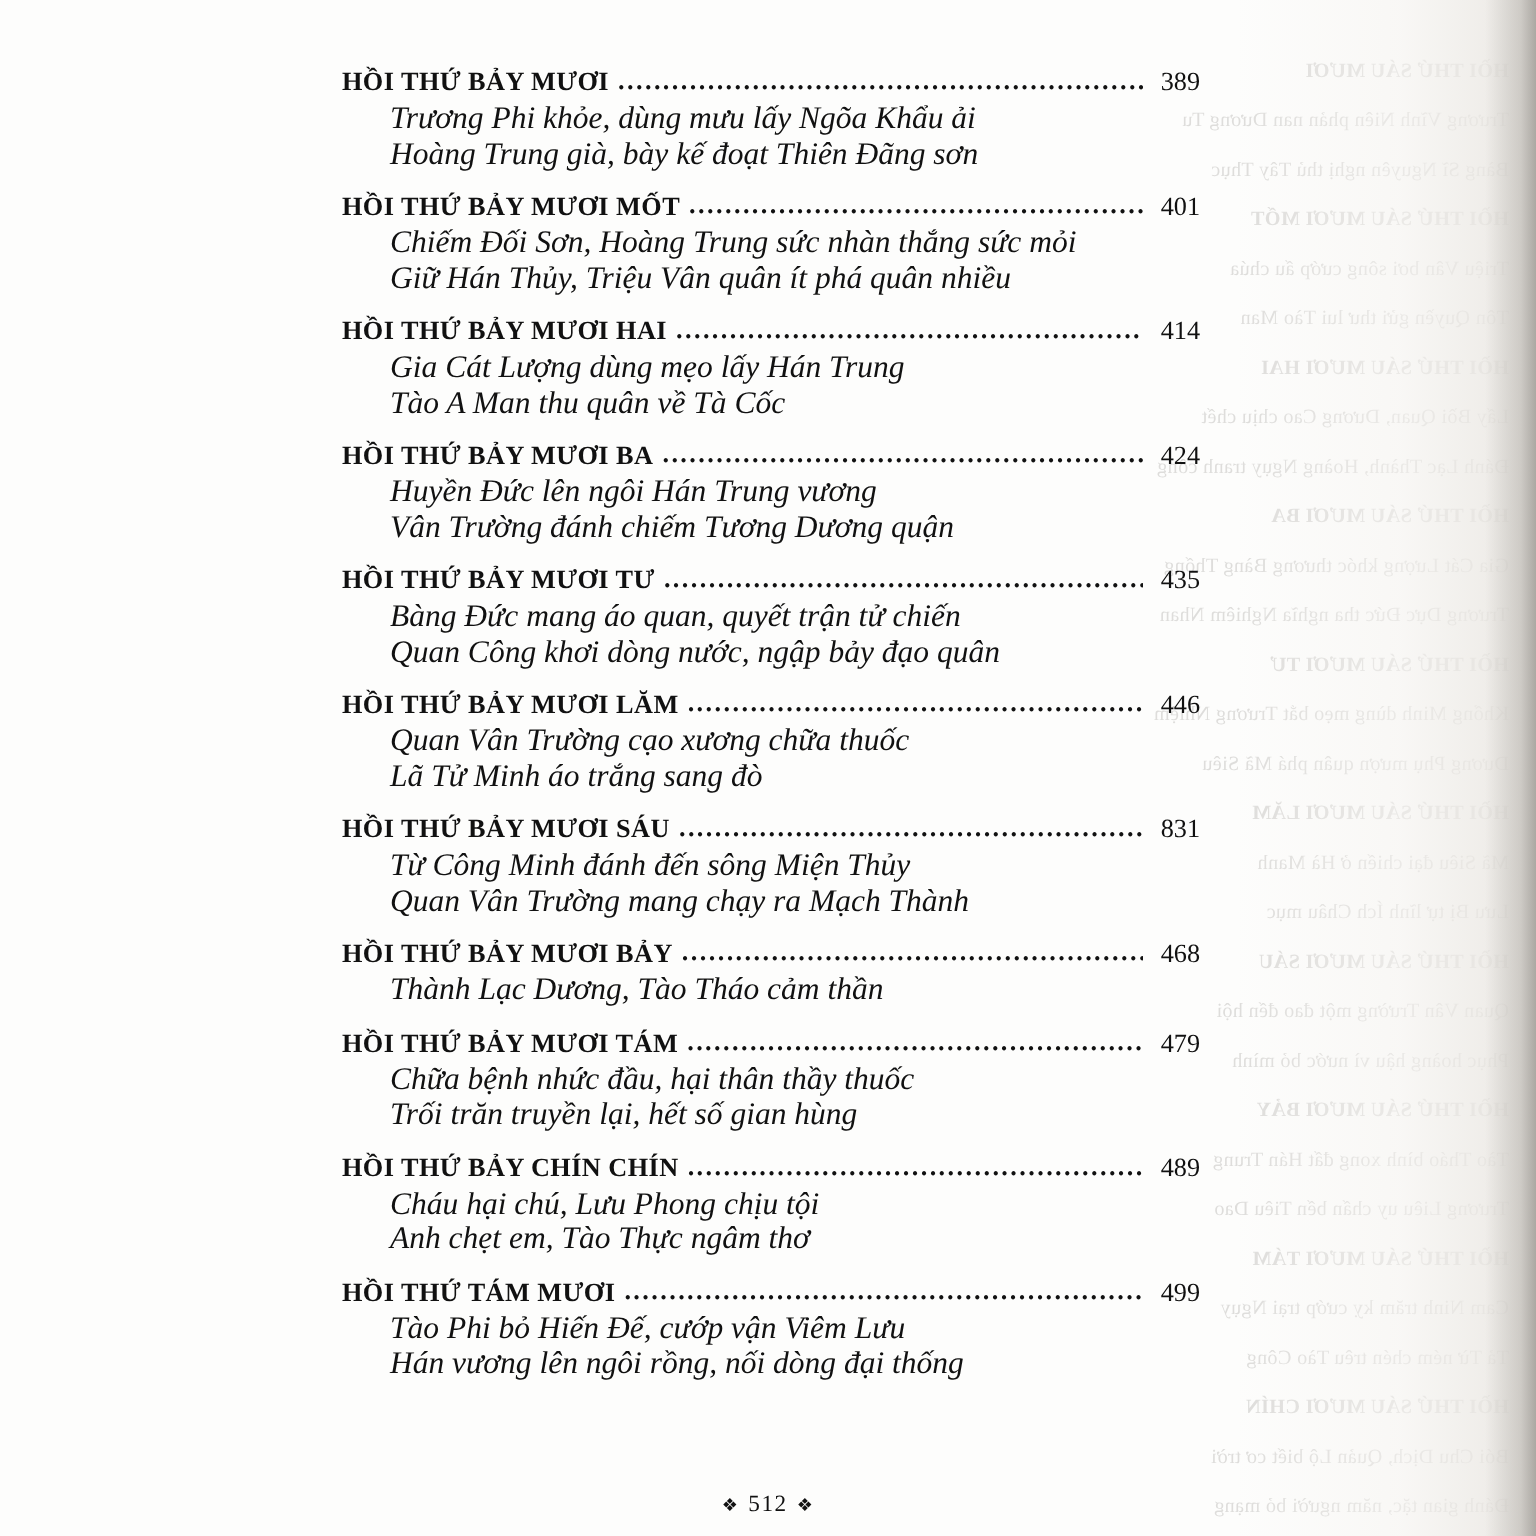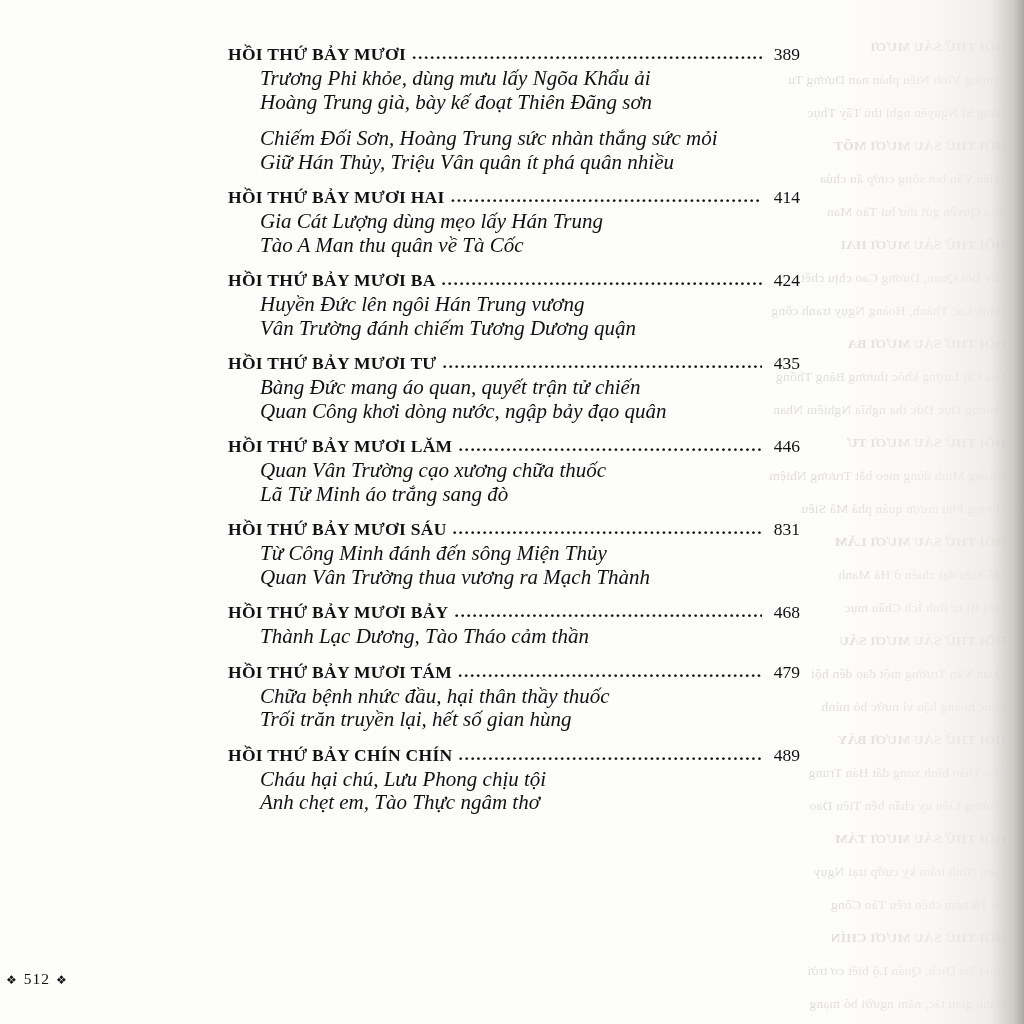--- a/index.html
+++ b/index.html
@@ -114,22 +114,22 @@
     font-style: italic;
     font-size: 21px;
     line-height: 23.5px;
     white-space: nowrap;
   }
 
   .footer {
     position: absolute;
     left: 0;
     right: 0;
-    bottom: 36px;
-    text-align: left;
+    bottom: 12px;
+    text-align: center;
     font-size: 15.5px;
     letter-spacing: 1px;
   }
   .footer .orn {
     font-size: 12px;
     vertical-align: middle;
     margin: 0 6px;
   }
   .footer .pg { font-weight: normal; }
 </style>
@@ -182,20 +182,25 @@
         <span class="dots"></span>
         <span class="page-num">389</span>
       </div>
       <div class="sublines">
         <div class="subline">Trương Phi khỏe, dùng mưu lấy Ngõa Khẩu ải</div>
         <div class="subline">Hoàng Trung già, bày kế đoạt Thiên Đãng sơn</div>
       </div>
     </div>
 
     <div class="entry">
+      <div class="entry-head">
+        <span class="chapter-title">HỒI THỨ BẢY MƯƠI MỐT</span>
+        <span class="dots"></span>
+        <span class="page-num">401</span>
+      </div>
       <div class="sublines">
         <div class="subline">Chiếm Đối Sơn, Hoàng Trung sức nhàn thắng sức mỏi</div>
         <div class="subline">Giữ Hán Thủy, Triệu Vân quân ít phá quân nhiều</div>
       </div>
     </div>
 
     <div class="entry">
       <div class="entry-head">
         <span class="chapter-title">HỒI THỨ BẢY MƯƠI HAI</span>
         <span class="dots"></span>
@@ -244,21 +249,21 @@
     </div>
 
     <div class="entry">
       <div class="entry-head">
         <span class="chapter-title">HỒI THỨ BẢY MƯƠI SÁU</span>
         <span class="dots"></span>
         <span class="page-num">831</span>
       </div>
       <div class="sublines">
         <div class="subline">Từ Công Minh đánh đến sông Miện Thủy</div>
-        <div class="subline">Quan Vân Trường thua vương ra Mạch Thành</div>
+        <div class="subline">Quan Vân Trường mang chạy ra Mạch Thành</div>
       </div>
     </div>
 
     <div class="entry">
       <div class="entry-head">
         <span class="chapter-title">HỒI THỨ BẢY MƯƠI BẢY</span>
         <span class="dots"></span>
         <span class="page-num">468</span>
       </div>
       <div class="sublines">
@@ -283,20 +288,31 @@
         <span class="chapter-title">HỒI THỨ BẢY CHÍN CHÍN</span>
         <span class="dots"></span>
         <span class="page-num">489</span>
       </div>
       <div class="sublines">
         <div class="subline">Cháu hại chú, Lưu Phong chịu tội</div>
         <div class="subline">Anh chẹt em, Tào Thực ngâm thơ</div>
       </div>
     </div>
 
+    <div class="entry">
+      <div class="entry-head">
+        <span class="chapter-title">HỒI THỨ TÁM MƯƠI</span>
+        <span class="dots"></span>
+        <span class="page-num">499</span>
+      </div>
+      <div class="sublines">
+        <div class="subline">Tào Phi bỏ Hiến Đế, cướp vận Viêm Lưu</div>
+        <div class="subline">Hán vương lên ngôi rồng, nối dòng đại thống</div>
+      </div>
+    </div>
 
   </div>
 
   <div class="footer">
     <span class="orn">❖</span><span class="pg">512</span><span class="orn">❖</span>
   </div>
 
 </div>
 
 </body></html>

